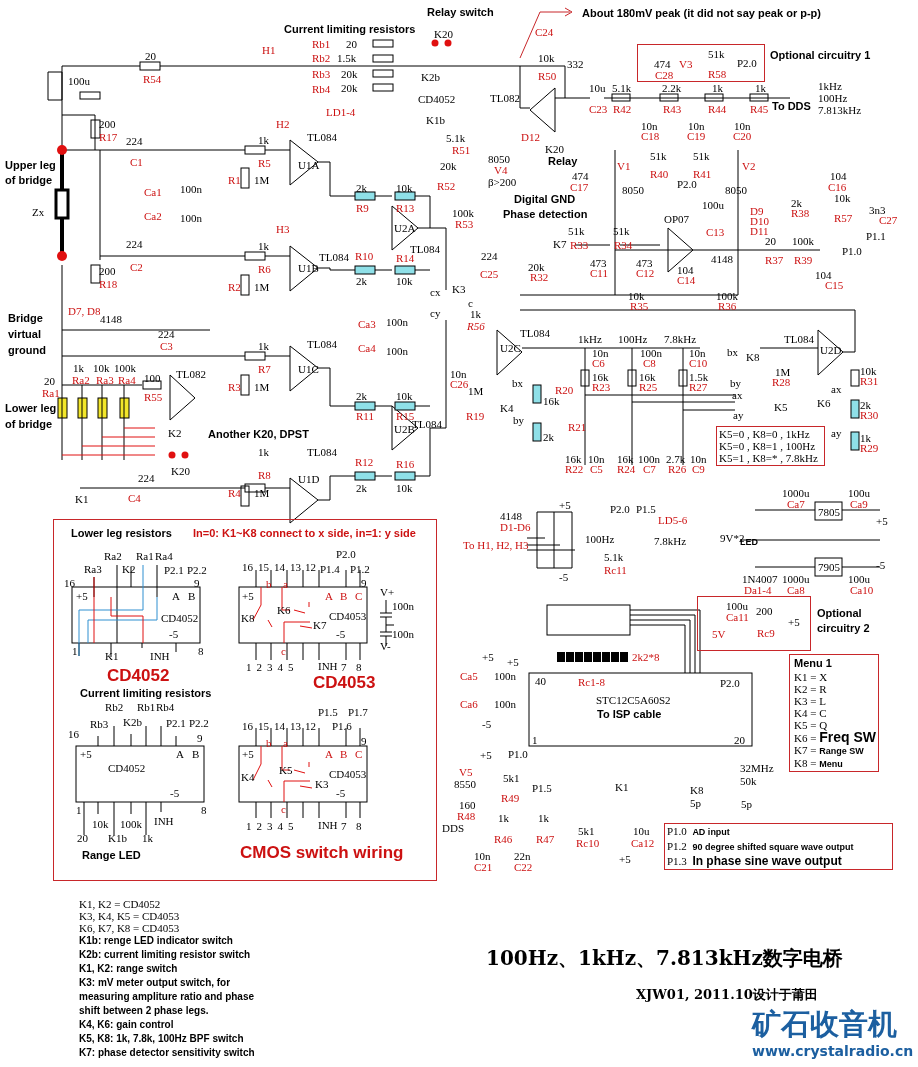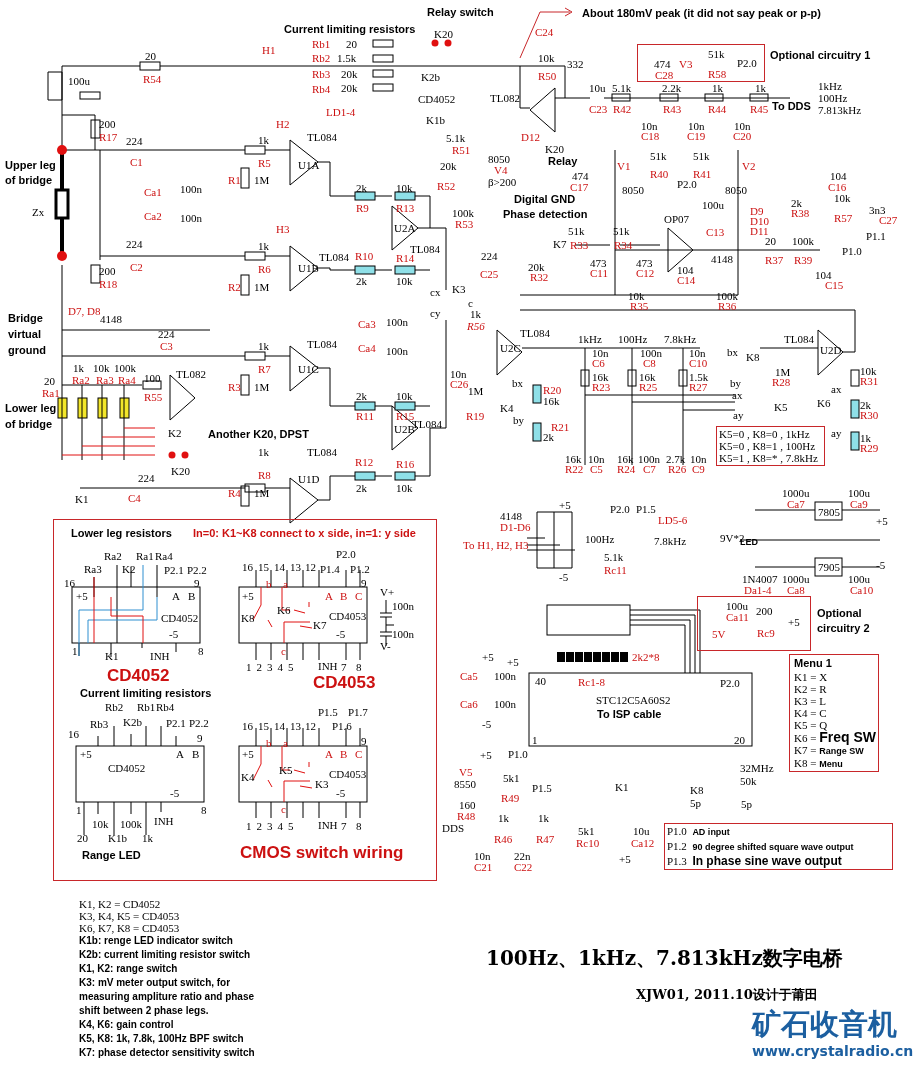--- a/index.html
+++ b/index.html
@@ -347,23 +347,23 @@
 <div class="lbl" style="left:553px;top:238px;">K7</div>
 
 <div class="lbl" style="left:470px;top:308px;">1k</div>
 <div class="lbl red" style="left:467px;top:320px;font-style:italic;">R56</div>
 <div class="lbl" style="left:450px;top:368px;">10n</div>
 <div class="lbl red" style="left:450px;top:378px;">C26</div>
 <div class="lbl" style="left:468px;top:385px;">1M</div>
 <div class="lbl red" style="left:466px;top:410px;text-align:right;">R19</div>
 <div class="lbl" style="left:520px;top:327px;">TL084</div>
 <div class="lbl" style="left:500px;top:342px;">U2C</div>
-<div class="lbl red" style="left:543px;top:384px;">R20</div>
+<div class="lbl red" style="left:543px;top:384px;padding-left:12px;">R20</div>
 <div class="lbl" style="left:543px;top:395px;">16k</div>
-<div class="lbl red" style="left:551px;top:421px;">R21</div>
+<div class="lbl red" style="left:568px;top:421px;">R21</div>
 <div class="lbl" style="left:543px;top:431px;">2k</div>
 <div class="lbl" style="left:512px;top:377px;">bx</div>
 <div class="lbl" style="left:500px;top:402px;">K4</div>
 <div class="lbl" style="left:513px;top:414px;">by</div>
 
 <div class="lbl" style="left:578px;top:333px;">1kHz</div>
 <div class="lbl" style="left:592px;top:347px;">10n</div>
 <div class="lbl red" style="left:592px;top:357px;">C6</div>
 <div class="lbl" style="left:592px;top:371px;">16k</div>
 <div class="lbl red" style="left:592px;top:381px;">R23</div>

